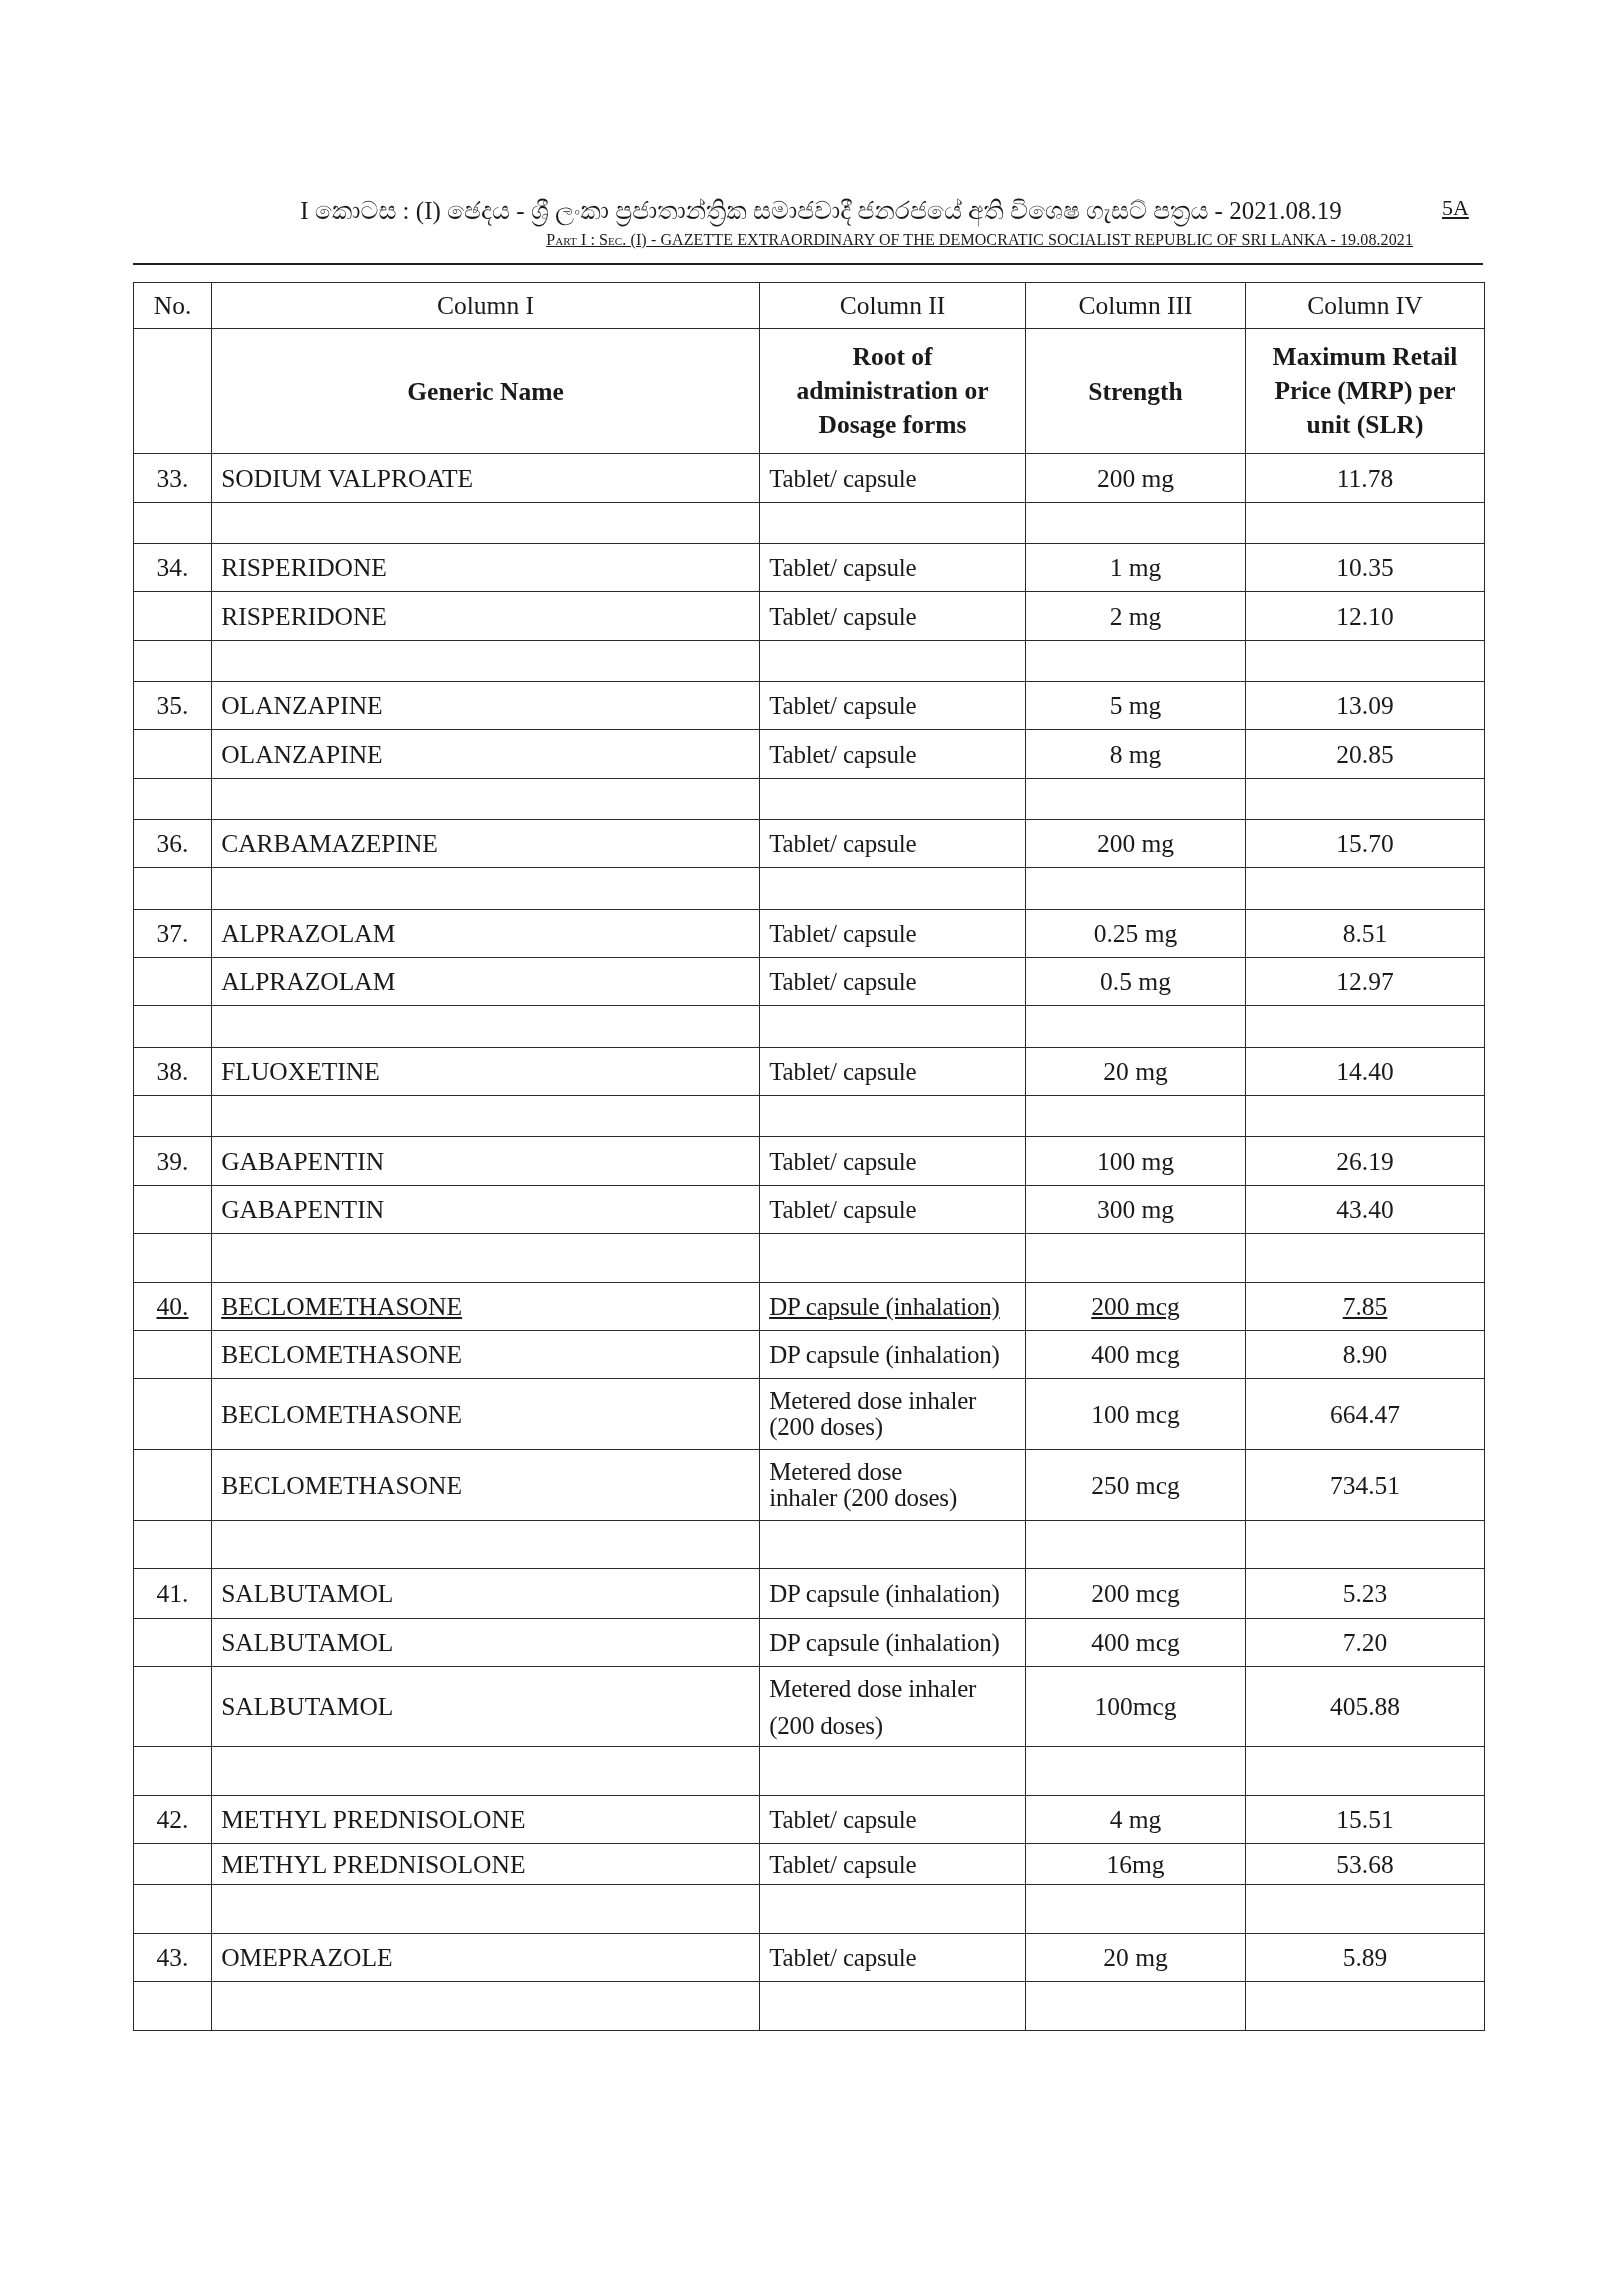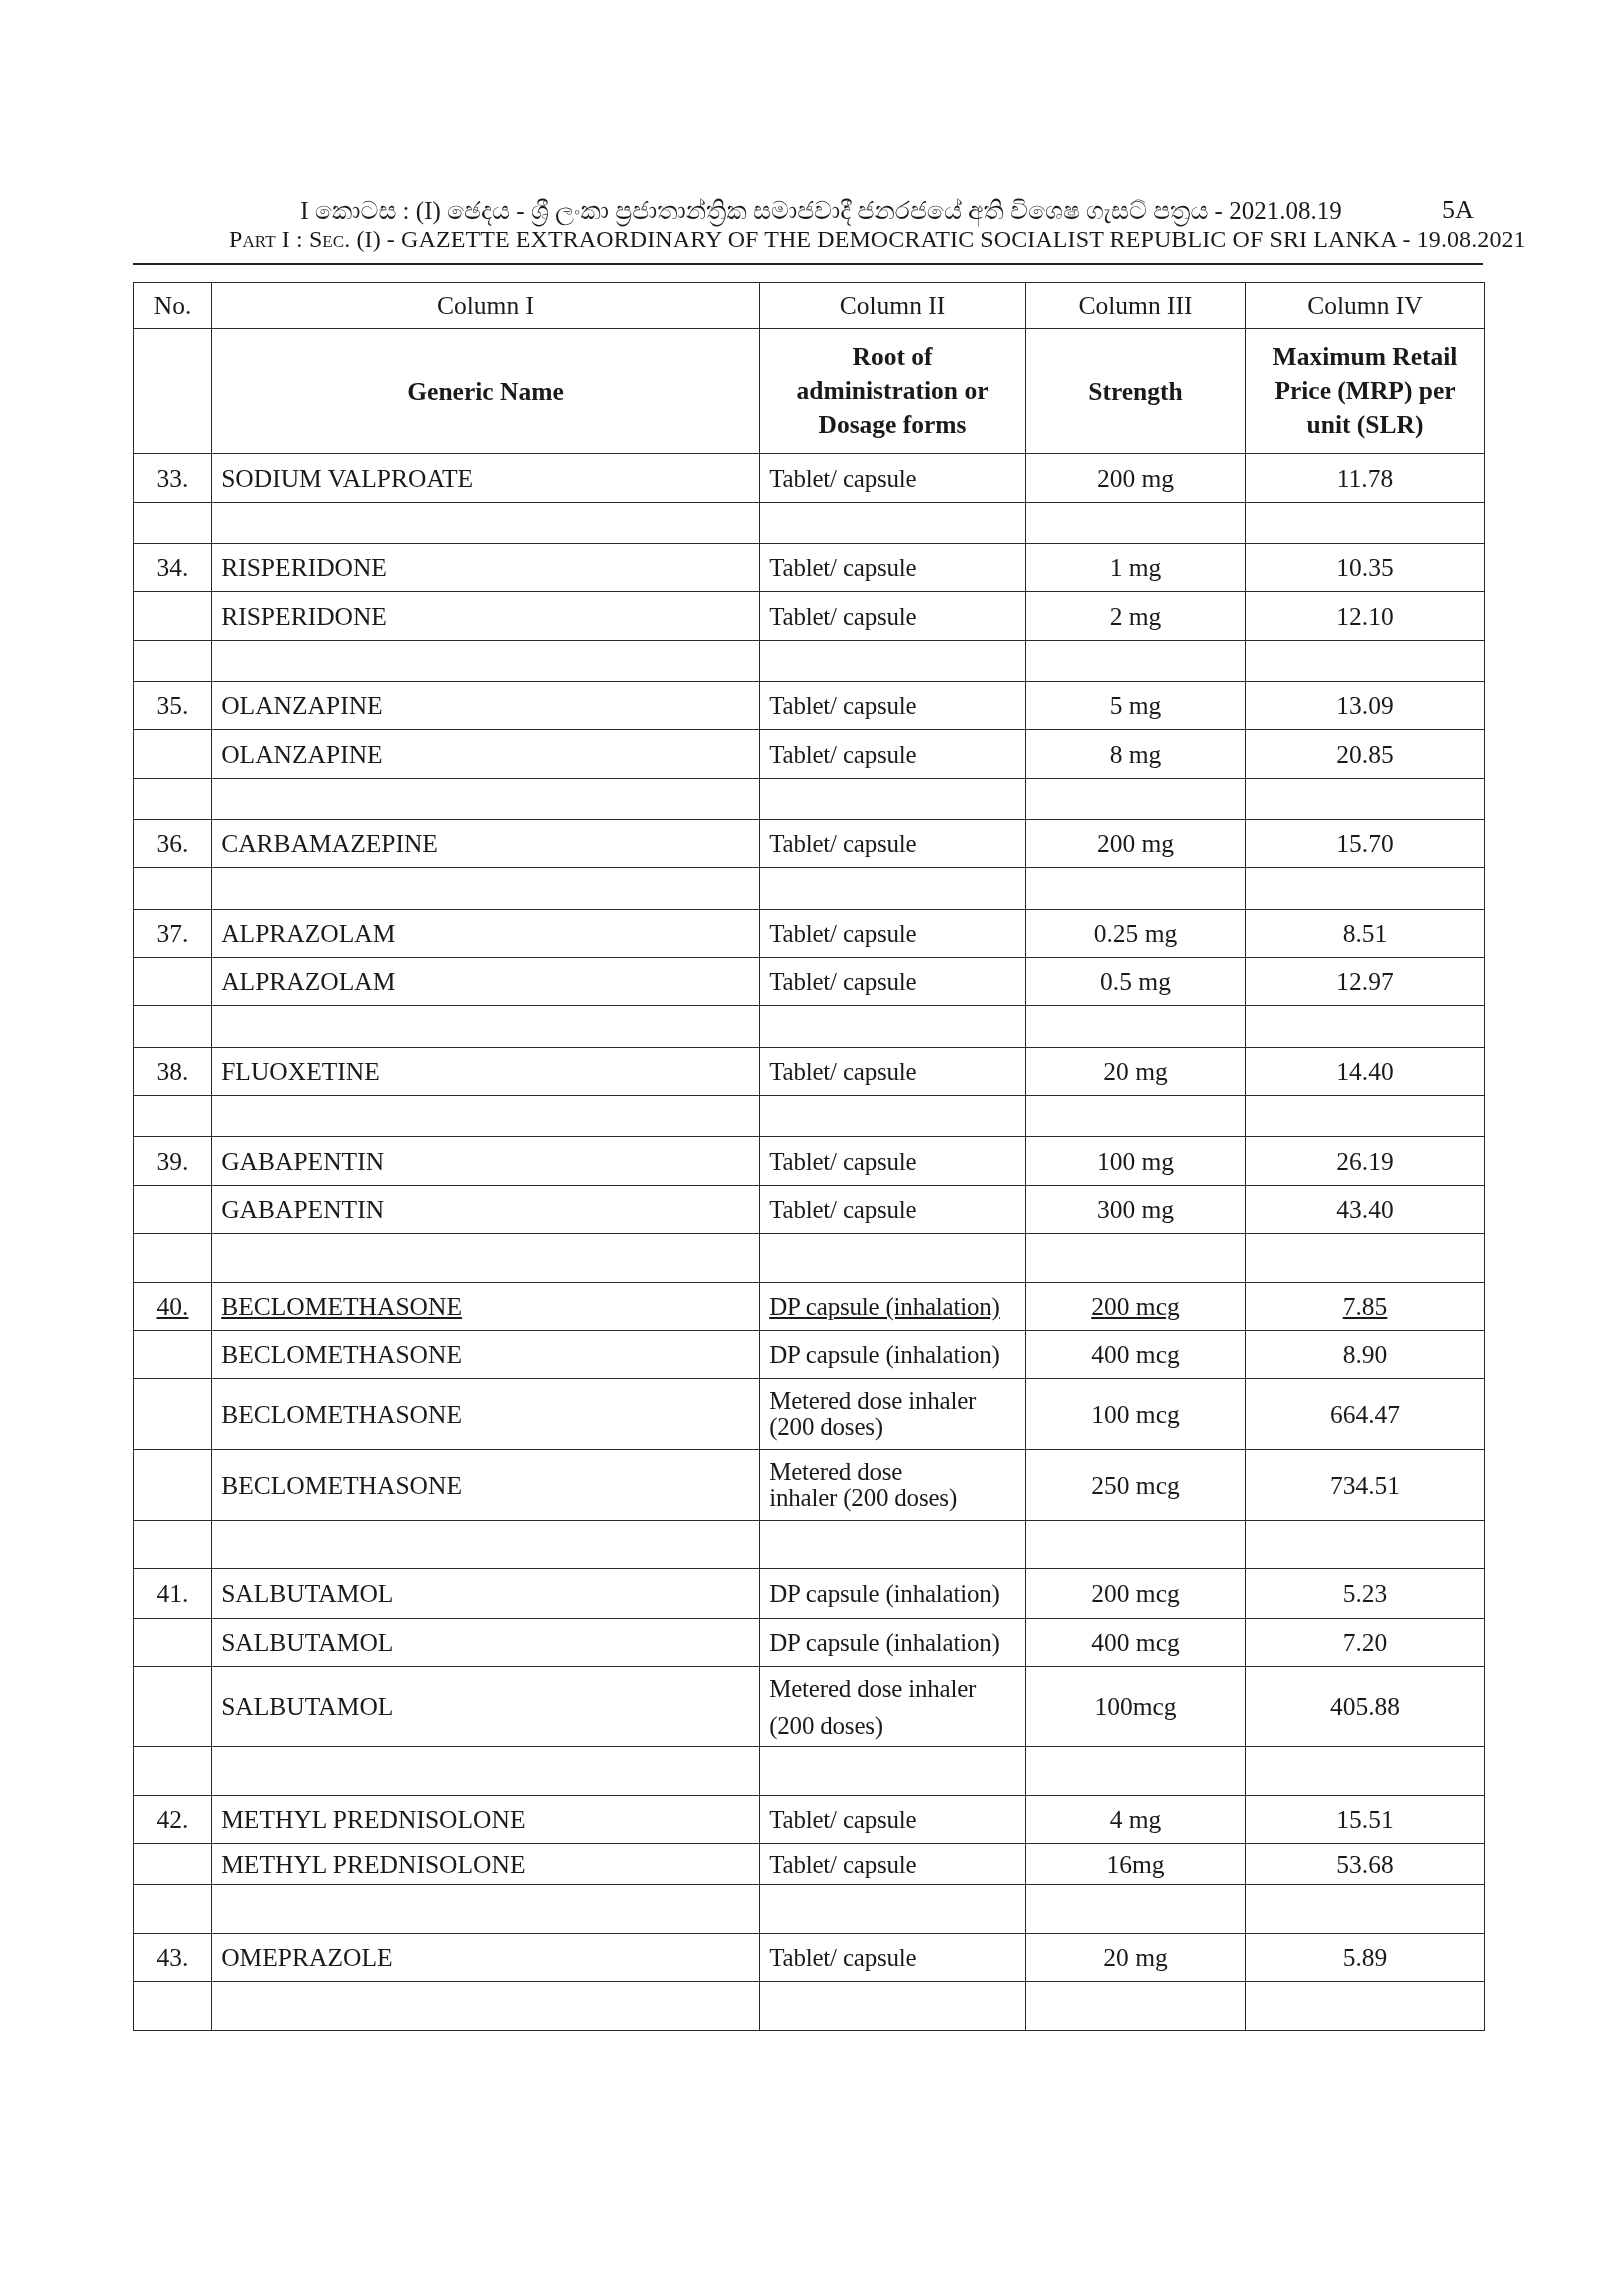--- a/index.html
+++ b/index.html
@@ -1,23 +1,23 @@
 <!DOCTYPE html>
 <html style="font-size:10.5px"><head>
 <meta charset="utf-8">
 <style>
   html, body { margin:0; padding:0; background:#ffffff; }
   body { width:1623px; height:2295px; position:relative; overflow:hidden;
          font-family:"Liberation Serif","DejaVu Serif",serif; color:#1a1a1a; }
   .hdr-line1 { position:absolute; left:229px; width:1184px; top:196px; text-align:center;
                font-size:25px; line-height:29px; white-space:nowrap; }
   .hdr-line2 { position:absolute; left:229px; width:1184px; top:228px; text-align:right;
-               font-size:24px; line-height:23.6px; white-space:nowrap; letter-spacing:0.1px; }
+               font-size:16px; line-height:23.6px; white-space:nowrap; letter-spacing:0.1px;text-decoration:underline; }
   .hdr-line2 .sc { font-variant: small-caps; }
-  .pageno { position:absolute; left:1442px; top:195px; font-size:26px; }
+  .pageno { position:absolute; left:1442px; top:195px; font-size:22px;text-decoration:underline; }
   .rule { position:absolute; left:133px; width:1350px; top:263px; height:2px; background:#222; }
   table { position:absolute; left:133px; top:282px; border-collapse:collapse; table-layout:fixed;
           width:1350px; }
   td { border:1.6px solid #2a2a2a; padding:0 9.2px; font-size:25.5px; line-height:29px; vertical-align:middle; }
   col.c-no { width:78px; } col.c-name { width:548px; } col.c-form { width:266px; }
   col.c-str { width:220px; } col.c-mrp { width:239px; }
   .center { text-align:center; }
   .bold { font-weight:bold; }
   .num { text-align:center; }
   .form { font-size:25px; letter-spacing:-0.2px; }

